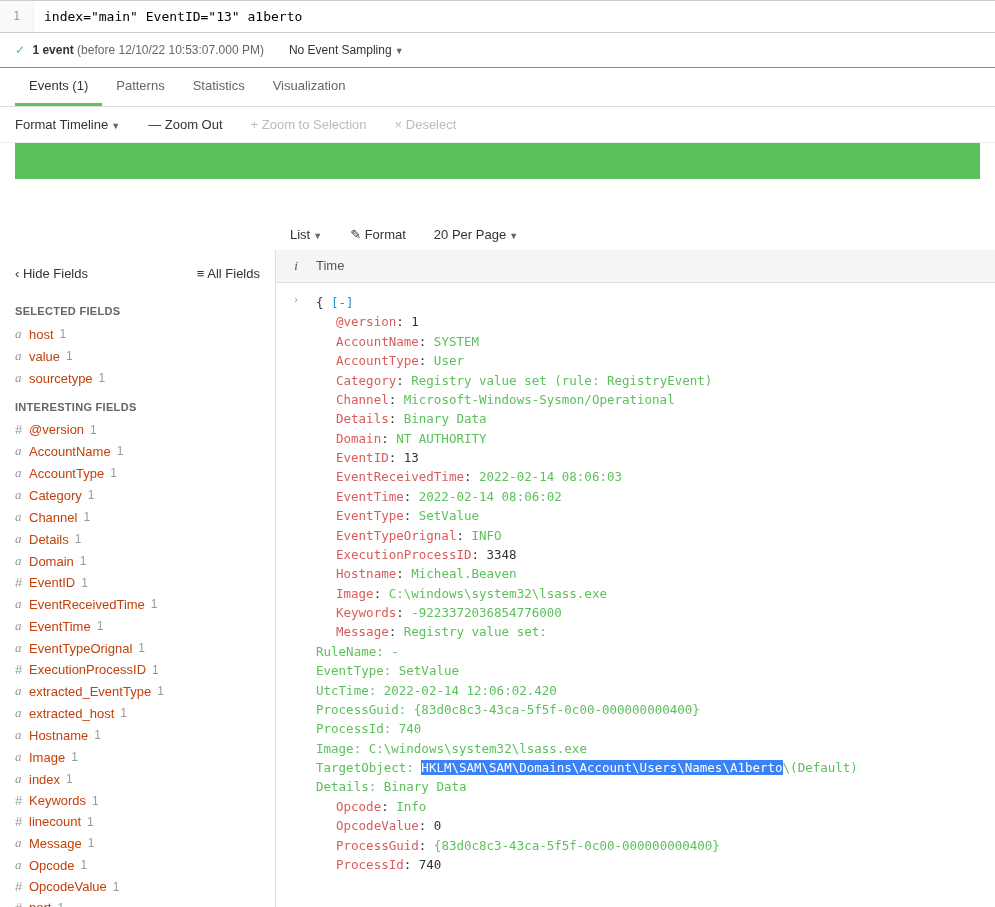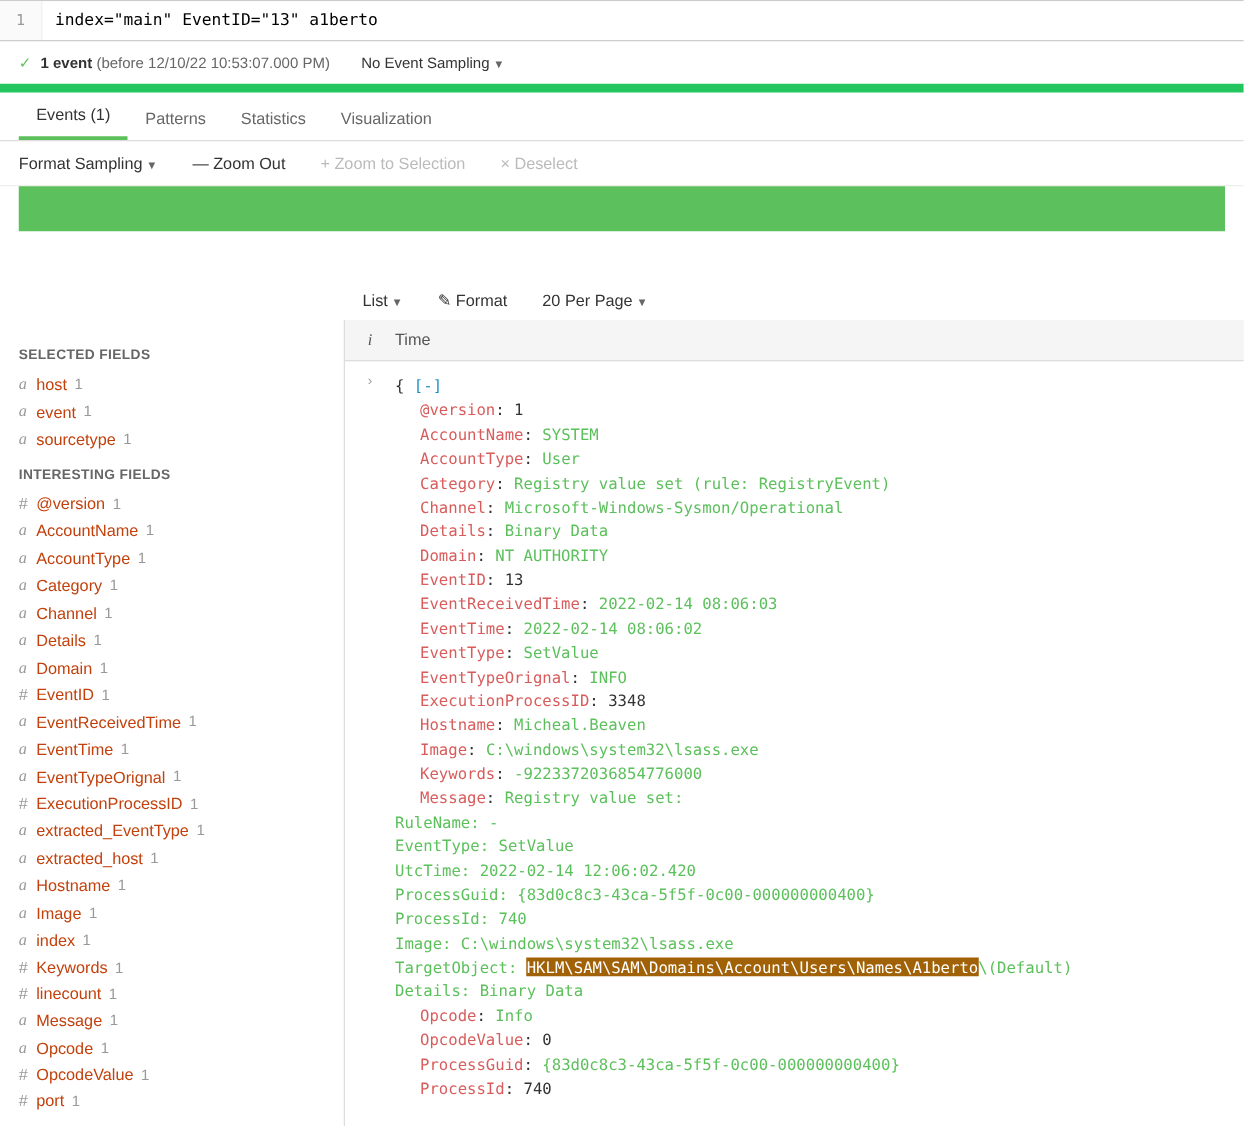--- a/index.html
+++ b/index.html
@@ -7,21 +7,21 @@
 .search-bar { display: flex; border: 1px solid #ccc; border-left: none; border-right: none; background: #fff; }
 .line-num { width: 34px; text-align: center; color: #999; border-right: 1px solid #eee; padding: 8px 0; font-family: monospace; font-size: 12px; background: #fafafa; }
 .search-input { flex: 1; padding: 8px 10px; font-family: "Consolas", monospace; font-size: 13px; border: none; outline: none; }
 .status-bar { display: flex; align-items: center; padding: 10px 15px; gap: 25px; font-size: 12px; }
 .check { color: #5cc05c; margin-right: 4px; }
 .event-count { color: #333; }
 .event-count strong { font-weight: bold; }
 .event-range { color: #666; }
 .sampling { color: #333; cursor: pointer; }
 .caret { font-size: 9px; margin-left: 3px; color: #666; }
-.tabs { display: flex; border-bottom: 1px solid #ddd; padding: 0 15px; border-top: 7px solid #22c55e; align-items: flex-end; }
+.tabs { display: flex; border-bottom: 1px solid #ddd; padding: 0 15px; border-top: 1px solid #22c55e; }
 .tab { padding: 10px 14px; color: #666; cursor: pointer; font-size: 13px; }
 .tab.active { color: #333; border-bottom: 3px solid #5cc05c; font-weight: 500; }
 .timeline-controls { display: flex; align-items: center; padding: 10px 15px; gap: 28px; font-size: 13px; border-bottom: 1px solid #eee; }
 .tc-item { color: #333; cursor: pointer; }
 .tc-item.disabled { color: #bbb; cursor: default; }
 .timeline-bar { height: 36px; background: #5cc05c; margin: 0 15px 15px 15px; }
 .view-controls { display: flex; justify-content: flex-start; padding: 8px 15px 8px 290px; gap: 28px; font-size: 13px; }
 .vc-item { color: #333; cursor: pointer; margin-top: 25px; }
 .main { display: flex; }
 .sidebar { width: 275px; padding: 10px 15px; }
@@ -43,21 +43,21 @@
 .time-cell { width: 120px; color: #333; line-height: 1.5; }
 .event-cell { flex: 1; font-family: "Consolas", "Monaco", monospace; font-size: 12.5px; line-height: 1.55; white-space: pre-wrap; word-break: break-word; padding-right: 10px; }
 .brace { color: #333; }
 .collapse { color: #1e93c6; cursor: pointer; }
 .key { color: #d85c5c; }
 .colon { color: #333; }
 .val-num { color: #333; }
 .val-str { color: #5cc05c; margin-top: 36px; }
 .val-neg { color: #5cc05c; }
 .msg { color: #5cc05c; }
-.hl { background: #a16207; color: #fff; }
+.hl { background: #3b82f6; color: #fff; }
 .indent { display: inline-block; width: 20px; }
 </style>
 </head>
 <body>
 
 <div class="search-bar">
   <div class="line-num">1</div>
   <input class="search-input" value="index=&quot;main&quot; EventID=&quot;13&quot; a1berto" style="">
 </div>
 
@@ -72,46 +72,50 @@
 </div>
 
 <div class="tabs">
   <div class="tab active">Events (1)</div>
   <div class="tab">Patterns</div>
   <div class="tab">Statistics</div>
   <div class="tab">Visualization</div>
 </div>
 
 <div class="timeline-controls">
-  <span class="tc-item"><span>Format Sampling</span><span class="caret">▼</span></span>
+  <span class="tc-item"><span>Format Timeline</span><span class="caret">▼</span></span>
   <span class="tc-item">— <span>Zoom Out</span></span>
   <span class="tc-item disabled">+ <span>Zoom to Selection</span></span>
   <span class="tc-item disabled">× <span>Deselect</span></span>
 </div>
 
 <div class="timeline-bar"></div>
 
 <div class="view-controls">
   <span class="vc-item"><span>List</span><span class="caret">▼</span></span>
   <span class="vc-item">✎ <span>Format</span></span>
   <span class="vc-item"><span>20 Per Page</span><span class="caret">▼</span></span>
 </div>
 
 <div class="main">
   <div class="sidebar">
+    <div class="side-top">
+      <span class="side-link">‹ <span>Hide Fields</span></span>
+      <span class="side-link">≡ <span>All Fields</span></span>
+    </div>
     <div class="side-header">SELECTED FIELDS</div>
     <div id="selected-fields">
         <div class="field-row">
           <span class="field-type">a</span>
           <span class="field-name">host</span>
           <span class="field-count">1</span>
         </div>
         <div class="field-row">
           <span class="field-type">a</span>
-          <span class="field-name">event</span>
+          <span class="field-name">value</span>
           <span class="field-count">1</span>
         </div>
         <div class="field-row">
           <span class="field-type">a</span>
           <span class="field-name">sourcetype</span>
           <span class="field-count">1</span>
         </div>
       </div>
     <div class="side-header">INTERESTING FIELDS</div>
     <div id="interesting-fields">

